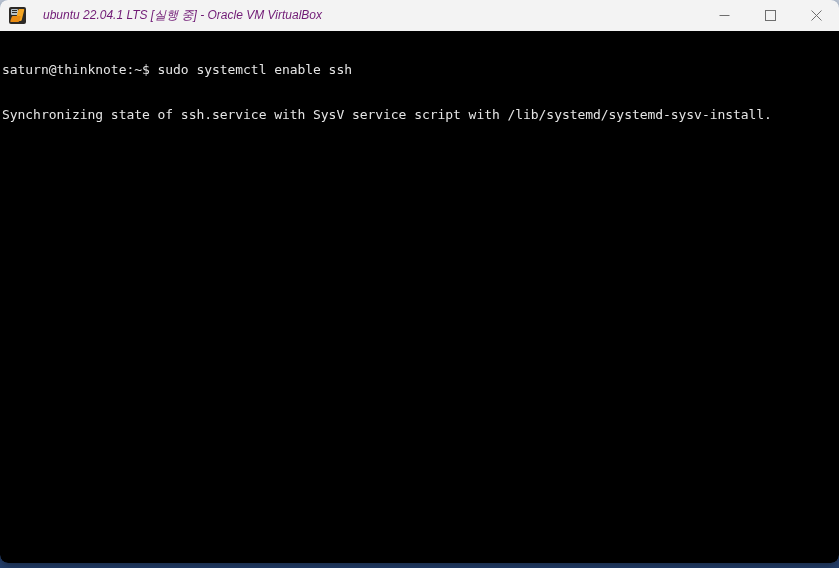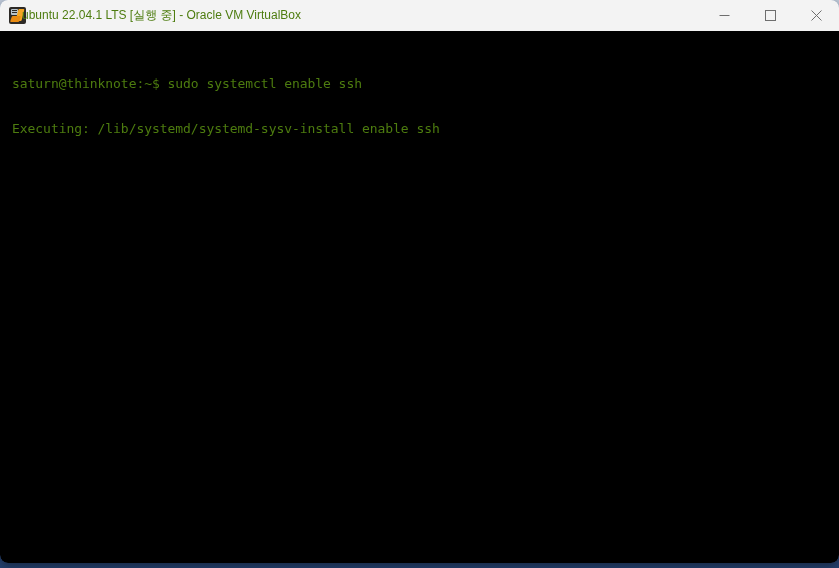--- a/index.html
+++ b/index.html
@@ -78,26 +78,27 @@
   #app-icon .vb-b {
     position: absolute;
     left: 2px; top: 9px;
     width: 9px; height: 6px;
     background: #e98b12;
     transform: skewX(-18deg);
     border-radius: 1px;
   }
   #title-text {
     position: absolute;
-    left: 22px;
+    left: 43px;
     top: 0;
     line-height: 31px;
     font-size: 12px;
-    color: #4d7c0f;
+    color: #701a75;
     white-space: nowrap;
+    font-style: italic;
   }
   #winctl {
     position: absolute;
     right: 0; top: 0;
     height: 31px;
     display: flex;
   }
   .wbtn {
     width: 46px;
     height: 31px;
@@ -114,27 +115,27 @@
   #terminal {
     position: relative;
     height: 532px;
     background: #000000;
     border-bottom-left-radius: 8px;
     border-bottom-right-radius: 8px;
     overflow: hidden;
   }
   #term-screen {
     position: absolute;
-    left: 10px; top: 0;
-    padding: 15px 0 0 2px;
+    left: 0; top: 0;
+    padding: 1px 0 0 2px;
     font-family: "DejaVu Sans Mono", "Liberation Mono", monospace;
     font-size: 13px;
     line-height: 15px;
     letter-spacing: -0.05px;
-    color: #4d7c0f;
+    color: #e5e5e5;
     white-space: pre;
   }
   .tline { height: 15px; }
   #cursor {
     display: inline-block;
     width: 7px;
     border-bottom: 2px solid #d8d8d8;
     vertical-align: baseline;
   }
 </style>
@@ -171,17 +172,17 @@
           <line x1="0.5" y1="0.5" x2="10.5" y2="10.5"></line>
           <line x1="10.5" y1="0.5" x2="0.5" y2="10.5"></line>
         </svg>
       </div>
     </div>
   </div>
 
   <div id="terminal">
     <div id="term-screen">
       <div class="tline">saturn@thinknote:~$ sudo systemctl enable ssh</div>
-      <div class="tline">Executing: /lib/systemd/systemd-sysv-install enable ssh</div>
+      <div class="tline">Synchronizing state of ssh.service with SysV service script with /lib/systemd/systemd-sysv-install.</div>
     </div>
   </div>
 
 </div>
 
 </body></html>

